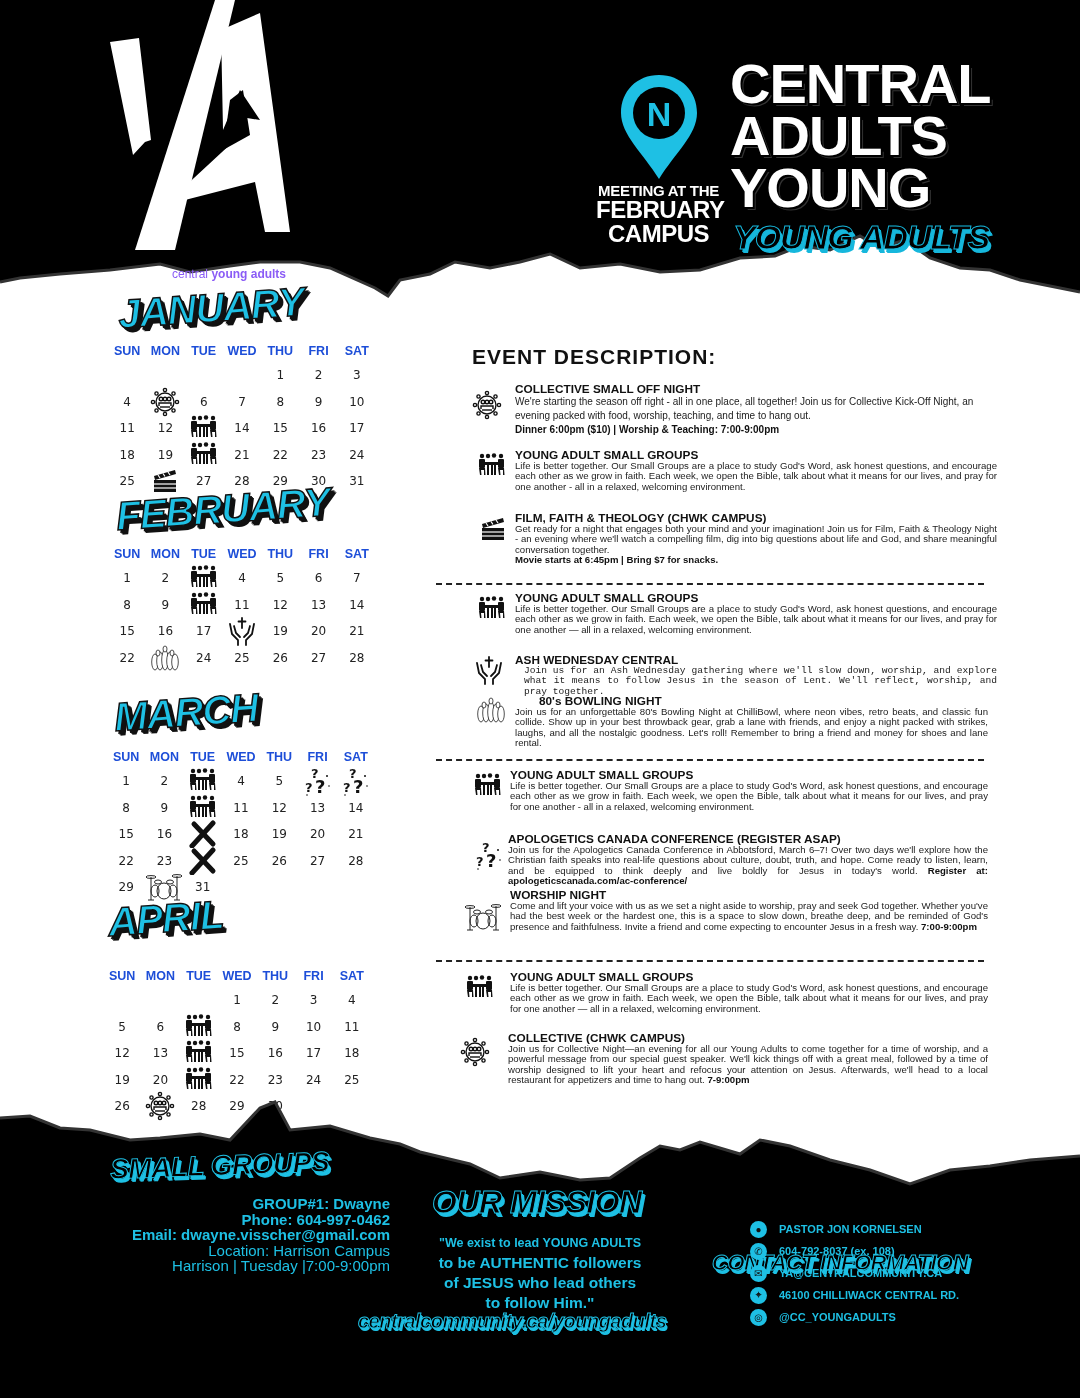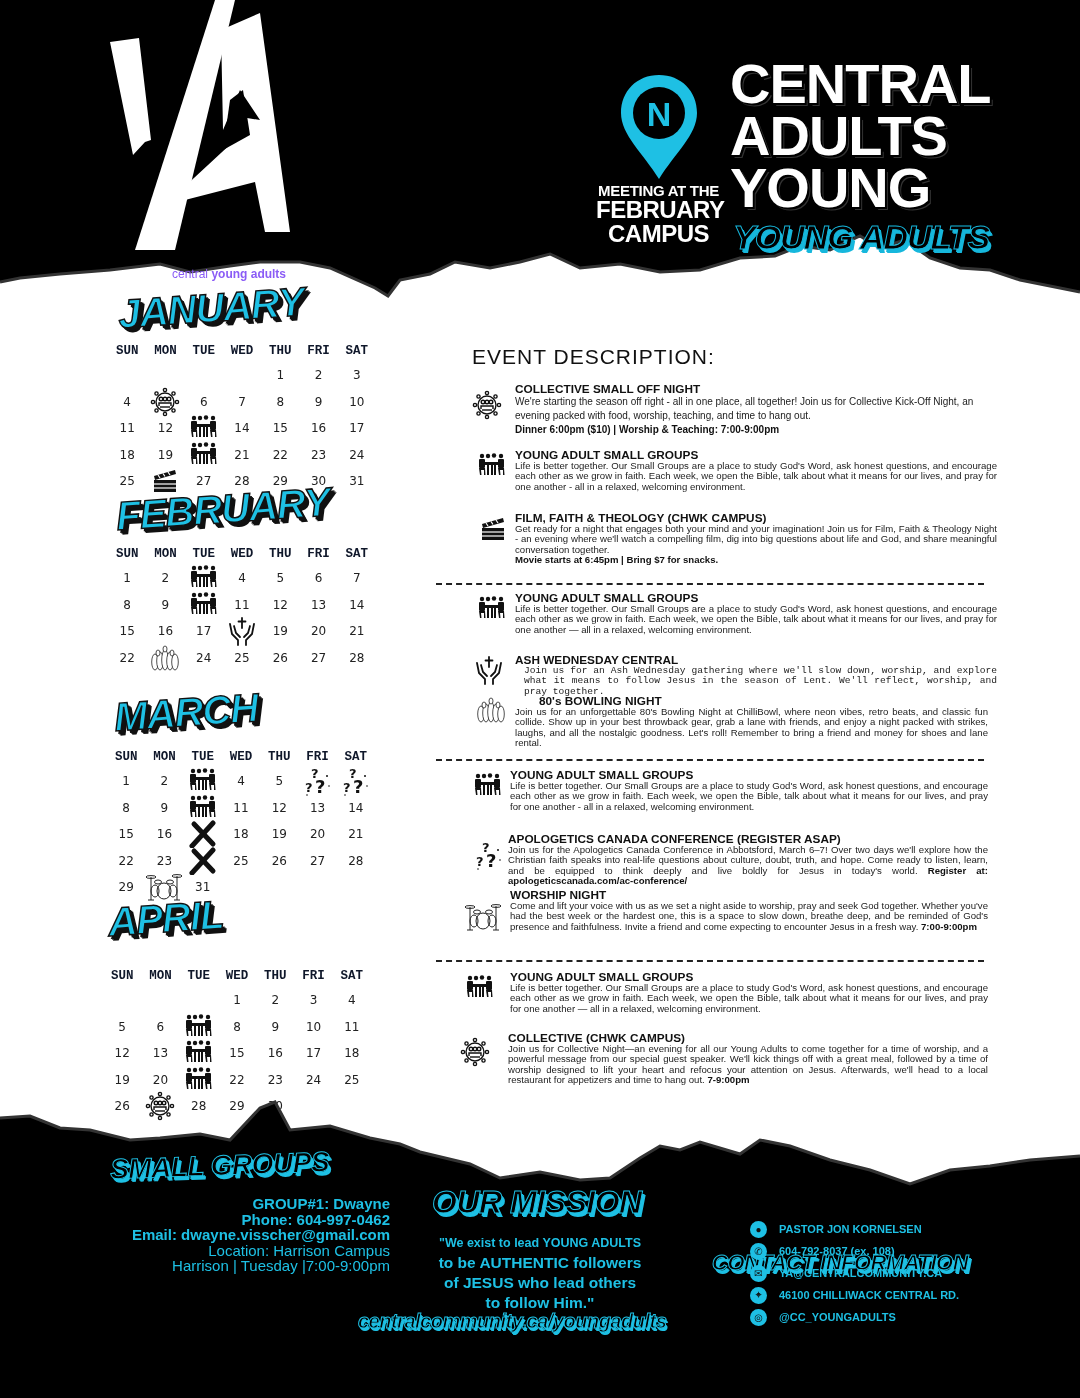--- a/index.html
+++ b/index.html
@@ -31,26 +31,26 @@
     -webkit-text-stroke: 1px #16b7dc; text-shadow: 2px 3px 0 #16b7dc, 3px 4px 0 #16b7dc; white-space: nowrap; }
 
   
   .month-title { position: absolute; font-weight: 900; font-style: italic; font-size: 40px; color: #1ec0e4; letter-spacing: -1px; white-space: nowrap;
     -webkit-text-stroke: 1.5px #111; text-shadow: 2px 3px 0 #111, 3px 4px 0 #111, 4px 5px 0 #111; transform: rotate(-4deg); transform-origin: left bottom; }
 
   
   .cal { position: absolute; width: 268px; }
   .cal-row { display: flex; }
   .cal-row > div { width: 38.3px; text-align: center; position: relative; }
-  .cal-head > div { font-weight: 700; font-size: 12.5px; color: #0f172a; height: 22px; line-height: 22px; font-family: Liberation Mono, monospace; }
+  .cal-head > div { font-weight: 700; font-size: 12.5px; color: #1d4ed8; height: 22px; line-height: 22px; }
   .cal-week > div { font-size: 12px; color: #222; height: 26.5px; line-height: 26.5px; font-family: "DejaVu Sans", sans-serif; }
   .cal-week > div svg { position: absolute; left: 50%; top: 50%; transform: translate(-50%, -50%); }
 
   
-  .ev-title { position: absolute; left: 472px; top: 345px; font-size: 21px; font-weight: 400; letter-spacing: 1px; color: #111; white-space: nowrap; }
+  .ev-title { position: absolute; left: 472px; top: 345px; font-size: 21px; font-weight: 700; letter-spacing: 1px; color: #111; white-space: nowrap; }
   .events { position: absolute; left: 436px; top: 0; width: 560px; }
   .ev { position: absolute; left: 0; width: 560px; }
   .ev .ico { position: absolute; }
   .ev .name { position: absolute; font-weight: 700; font-size: 11.8px; color: #111; white-space: nowrap; }
   .ev .desc { position: absolute; font-size: 9.6px; line-height: 10.4px; color: #222; text-align: justify; }
   .ev .desc b { color: #111; }
   .divider { position: absolute; left: 436px; width: 548px; border-top: 2px dashed #222; height: 0; }
 
   
   .sec-title { position: absolute; font-weight: 900; font-style: italic; color: #000; letter-spacing: -0.5px; white-space: nowrap;

